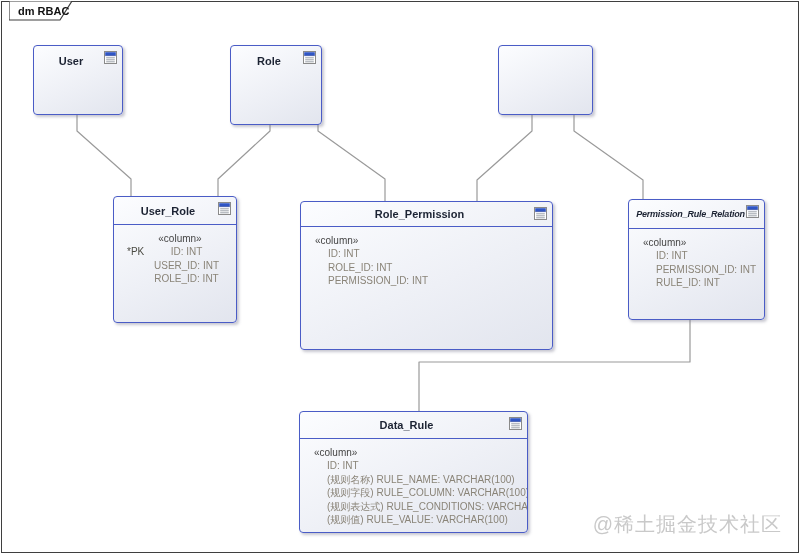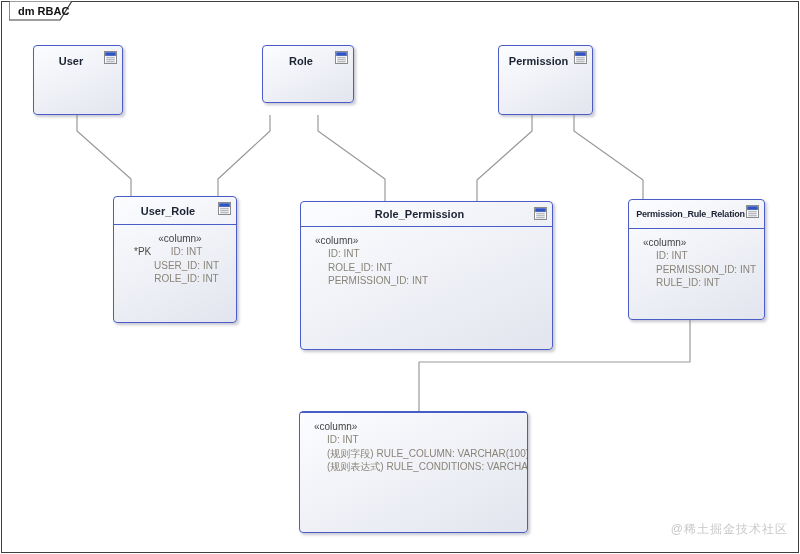--- a/index.html
+++ b/index.html
@@ -22,29 +22,29 @@
   .entity{
     position:absolute;box-sizing:border-box;
     border:1.5px solid var(--accent);border-radius:4px;
     background:linear-gradient(155deg,#fcfdff 0%,#eef0f6 55%,#e2e5ee 100%);
     box-shadow:2px 2px 3px rgba(130,130,150,0.45);
     display:flex;flex-direction:column;
   }
   .entity-header{position:relative;display:flex;align-items:center;justify-content:center;flex:0 0 auto;}
   .entity.simple .entity-header{height:30px;}
   .entity-title{font-size:11px;font-weight:bold;color:var(--title-text);padding-right:14px;white-space:nowrap;}
-  [data-name="entity-permission-rule-relation"] .entity-title{font-size:9px;letter-spacing:-0.2px;padding-right:12px;}
+  [data-name="entity-permission-rule-relation"] .entity-title{font-size:9px;letter-spacing:-0.2px;padding-right:12px;font-style:italic;}
   .entity-icon{position:absolute;top:5px;right:5px;width:13px;height:13px;}
   .entity-body{display:flex;flex-direction:column;flex:1 1 auto;min-height:0;}
   .section{box-sizing:border-box;border-top:1.2px solid var(--accent);padding:7px 4px 2px 0;overflow:hidden;}
   .section.flex{flex:1 1 auto;}
   .stereotype{font-size:10px;color:var(--stereo-text);padding-left:14px;line-height:13px;}
   .row{position:relative;padding-left:27px;font-size:10px;line-height:13.5px;color:var(--row-text);white-space:nowrap;}
-  .row .prefix{position:absolute;left:20px;color:#4c4c44;}
-  .watermark{position:absolute;right:12px;bottom:16px;font-size:12px;color:var(--watermark);letter-spacing:1px;}
+  .row .prefix{position:absolute;left:13px;color:#4c4c44;}
+  .watermark{position:absolute;right:18px;bottom:16px;font-size:20px;color:var(--watermark);letter-spacing:1px;}
 </style>
 </head>
 <body>
 
 <div class="canvas" data-name="diagram-canvas">
 
   <svg class="connector-layer" id="connectors" data-name="connector-layer" viewBox="0 0 800 554">
       <polyline points="77,115 77,131 131,179 131,196" data-name="connector-user-to-user-role"></polyline>
       <polyline points="270,115 270,131 218,179 218,196" data-name="connector-role-to-user-role"></polyline>
       <polyline points="318,115 318,131 385,179 385,201" data-name="connector-role-to-role-permission"></polyline>
@@ -61,46 +61,35 @@
         <rect x="0.5" y="0.5" width="12" height="12" fill="#ffffff" stroke="#8a8a8a"></rect>
         <rect x="1.2" y="1.2" width="10.6" height="3" fill="#2f55c5"></rect>
         <line x1="1.2" y1="4.6" x2="11.8" y2="4.6" stroke="#1d3a9e" stroke-width="0.8"></line>
         <line x1="2.2" y1="6.8" x2="10.8" y2="6.8" stroke="#9aa0a8"></line>
         <line x1="2.2" y1="8.8" x2="10.8" y2="8.8" stroke="#9aa0a8"></line>
         <line x1="2.2" y1="10.8" x2="10.8" y2="10.8" stroke="#9aa0a8"></line>
       </svg>
     </div>
     <div class="entity-body" data-name="entity-body"></div>
   </div>
-      <div class="entity simple" data-name="entity-role" style="left: 262px; top: 45px; width: 92px; height: 58px;">
+      <div class="entity simple" data-name="entity-role" style="left: 230px; top: 45px; width: 92px; height: 80px;">
     <div class="entity-header" data-name="entity-header">
       <span class="entity-title" data-name="entity-title">Role</span>
       <svg class="entity-icon" data-name="table-icon" viewBox="0 0 13 13">
         <rect x="0.5" y="0.5" width="12" height="12" fill="#ffffff" stroke="#8a8a8a"></rect>
         <rect x="1.2" y="1.2" width="10.6" height="3" fill="#2f55c5"></rect>
         <line x1="1.2" y1="4.6" x2="11.8" y2="4.6" stroke="#1d3a9e" stroke-width="0.8"></line>
         <line x1="2.2" y1="6.8" x2="10.8" y2="6.8" stroke="#9aa0a8"></line>
         <line x1="2.2" y1="8.8" x2="10.8" y2="8.8" stroke="#9aa0a8"></line>
         <line x1="2.2" y1="10.8" x2="10.8" y2="10.8" stroke="#9aa0a8"></line>
       </svg>
     </div>
     <div class="entity-body" data-name="entity-body"></div>
   </div>
       <div class="entity simple" data-name="entity-permission" style="left: 498px; top: 45px; width: 95px; height: 70px;">
-    <div class="entity-header" data-name="entity-header">
-      <span class="entity-title" data-name="entity-title">Permission</span>
-      <svg class="entity-icon" data-name="table-icon" viewBox="0 0 13 13">
-        <rect x="0.5" y="0.5" width="12" height="12" fill="#ffffff" stroke="#8a8a8a"></rect>
-        <rect x="1.2" y="1.2" width="10.6" height="3" fill="#2f55c5"></rect>
-        <line x1="1.2" y1="4.6" x2="11.8" y2="4.6" stroke="#1d3a9e" stroke-width="0.8"></line>
-        <line x1="2.2" y1="6.8" x2="10.8" y2="6.8" stroke="#9aa0a8"></line>
-        <line x1="2.2" y1="8.8" x2="10.8" y2="8.8" stroke="#9aa0a8"></line>
-        <line x1="2.2" y1="10.8" x2="10.8" y2="10.8" stroke="#9aa0a8"></line>
-      </svg>
-    </div>
     <div class="entity-body" data-name="entity-body"></div>
   </div>
       <div class="entity" data-name="entity-user-role" style="left: 113px; top: 196px; width: 124px; height: 127px; text-align: center;">
     <div class="entity-header" data-name="entity-header" style="height: 27px;">
       <span class="entity-title" data-name="entity-title">User_Role</span>
       <svg class="entity-icon" data-name="table-icon" viewBox="0 0 13 13">
         <rect x="0.5" y="0.5" width="12" height="12" fill="#ffffff" stroke="#8a8a8a"></rect>
         <rect x="1.2" y="1.2" width="10.6" height="3" fill="#2f55c5"></rect>
         <line x1="1.2" y1="4.6" x2="11.8" y2="4.6" stroke="#1d3a9e" stroke-width="0.8"></line>
         <line x1="2.2" y1="6.8" x2="10.8" y2="6.8" stroke="#9aa0a8"></line>
@@ -153,26 +142,39 @@
     <div class="entity-body" data-name="entity-body">
           <div class="section flex" data-name="entity-section">
             <div class="stereotype" data-name="stereotype-label">«column»</div>
             <div class="row" data-name="attribute-row"><span class="prefix" data-name="attribute-prefix"></span><span data-name="attribute-text">ID: INT</span></div>
             <div class="row" data-name="attribute-row"><span class="prefix" data-name="attribute-prefix"></span><span data-name="attribute-text">PERMISSION_ID: INT</span></div>
             <div class="row" data-name="attribute-row"><span class="prefix" data-name="attribute-prefix"></span><span data-name="attribute-text">RULE_ID: INT</span></div>
           </div>
         </div>
   </div>
       <div class="entity" data-name="entity-data-rule" style="left: 299px; top: 411px; width: 229px; height: 122px;">
+    <div class="entity-header" data-name="entity-header" style="height: 26px;">
+      <span class="entity-title" data-name="entity-title">Data_Rule</span>
+      <svg class="entity-icon" data-name="table-icon" viewBox="0 0 13 13">
+        <rect x="0.5" y="0.5" width="12" height="12" fill="#ffffff" stroke="#8a8a8a"></rect>
+        <rect x="1.2" y="1.2" width="10.6" height="3" fill="#2f55c5"></rect>
+        <line x1="1.2" y1="4.6" x2="11.8" y2="4.6" stroke="#1d3a9e" stroke-width="0.8"></line>
+        <line x1="2.2" y1="6.8" x2="10.8" y2="6.8" stroke="#9aa0a8"></line>
+        <line x1="2.2" y1="8.8" x2="10.8" y2="8.8" stroke="#9aa0a8"></line>
+        <line x1="2.2" y1="10.8" x2="10.8" y2="10.8" stroke="#9aa0a8"></line>
+      </svg>
+    </div>
     <div class="entity-body" data-name="entity-body">
           <div class="section flex" data-name="entity-section">
             <div class="stereotype" data-name="stereotype-label">«column»</div>
             <div class="row" data-name="attribute-row"><span class="prefix" data-name="attribute-prefix"></span><span data-name="attribute-text">ID: INT</span></div>
+            <div class="row" data-name="attribute-row"><span class="prefix" data-name="attribute-prefix"></span><span data-name="attribute-text">(规则名称) RULE_NAME: VARCHAR(100)</span></div>
             <div class="row" data-name="attribute-row"><span class="prefix" data-name="attribute-prefix"></span><span data-name="attribute-text">(规则字段) RULE_COLUMN: VARCHAR(100)</span></div>
             <div class="row" data-name="attribute-row"><span class="prefix" data-name="attribute-prefix"></span><span data-name="attribute-text">(规则表达式) RULE_CONDITIONS: VARCHAR(50)</span></div>
+            <div class="row" data-name="attribute-row"><span class="prefix" data-name="attribute-prefix"></span><span data-name="attribute-text">(规则值) RULE_VALUE: VARCHAR(100)</span></div>
           </div>
         </div>
   </div>
     </div>
 
   <div class="frame-border" data-name="diagram-frame-border"></div>
 
   <div class="frame-tab" data-name="diagram-frame-tab">
     <svg width="70" height="21" viewBox="0 0 70 21" data-name="frame-tab-shape">
       <path d="M0 0 H63 L51 19 H0 Z" fill="#ffffff" stroke="#3f3f3f" stroke-width="1.2"></path>

